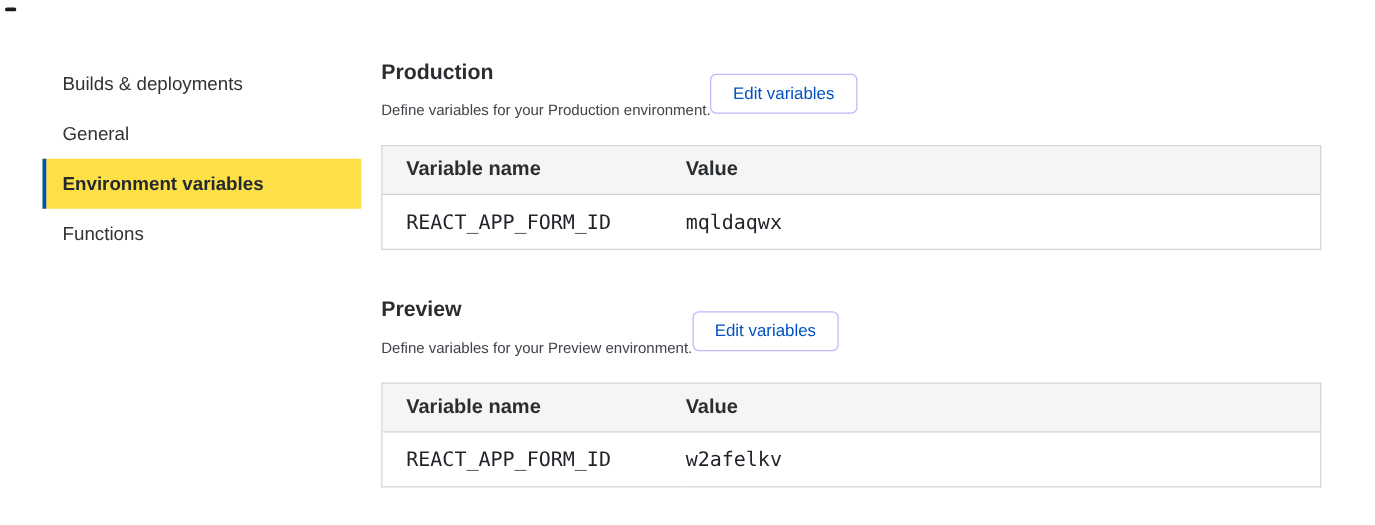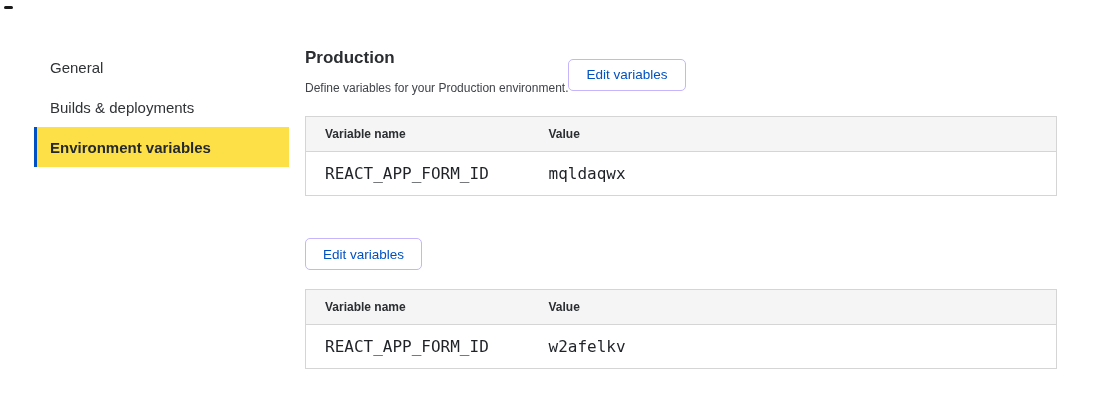--- a/index.html
+++ b/index.html
@@ -81,21 +81,21 @@
 
   table.vars {
     margin-top: 19px;
     width: 100%;
     border-collapse: collapse;
     border: 1px solid #d5d5d5;
   }
   table.vars thead th {
     background: #f5f5f5;
     text-align: left;
-    font-size: 12px;
+    font-size: 16px;
     font-weight: 700;
     color: #2b2e31;
     padding: 10px 0 10px 19px;
     border-bottom: 1px solid #d5d5d5;
   }
   table.vars thead th.col-name { width: 243px; }
   table.vars thead th.col-value { padding-left: 0; }
   table.vars tbody td {
     background: #ffffff;
     font-family: "DejaVu Sans Mono", "Liberation Mono", monospace;
@@ -105,27 +105,30 @@
   }
   table.vars tbody td.col-value { padding-left: 0; margin-left: 12px; }
 </style>
 </head>
 <body>
 
 <div class="corner-dash"></div>
 
 <aside class="sidebar">
   <div class="sidebar-item">
-    <span>General</span>
+    <span>Builds &amp; deployments</span>
   </div>
   <div class="sidebar-item">
-    <span>Builds &amp; deployments</span>
+    <span>General</span>
   </div>
   <div class="sidebar-item selected">
     <span>Environment variables</span>
+  </div>
+  <div class="sidebar-item">
+    <span>Functions</span>
   </div>
 </aside>
 
 <main class="content">
 
   <section class="section">
     <div class="section-head">
       <div>
         <h2 class="section-title">Production</h2>
         <p class="section-desc">Define variables for your Production environment.</p>
@@ -143,20 +146,24 @@
         <tr>
           <td class="col-name">REACT_APP_FORM_ID</td>
           <td class="col-value">mqldaqwx</td>
         </tr>
       </tbody>
     </table>
   </section>
 
   <section class="section">
     <div class="section-head">
+      <div>
+        <h2 class="section-title">Preview</h2>
+        <p class="section-desc">Define variables for your Preview environment.</p>
+      </div>
       <button class="btn-outline">Edit variables</button>
     </div>
     <table class="vars">
       <thead>
         <tr>
           <th class="col-name">Variable name</th>
           <th class="col-value">Value</th>
         </tr>
       </thead>
       <tbody>

